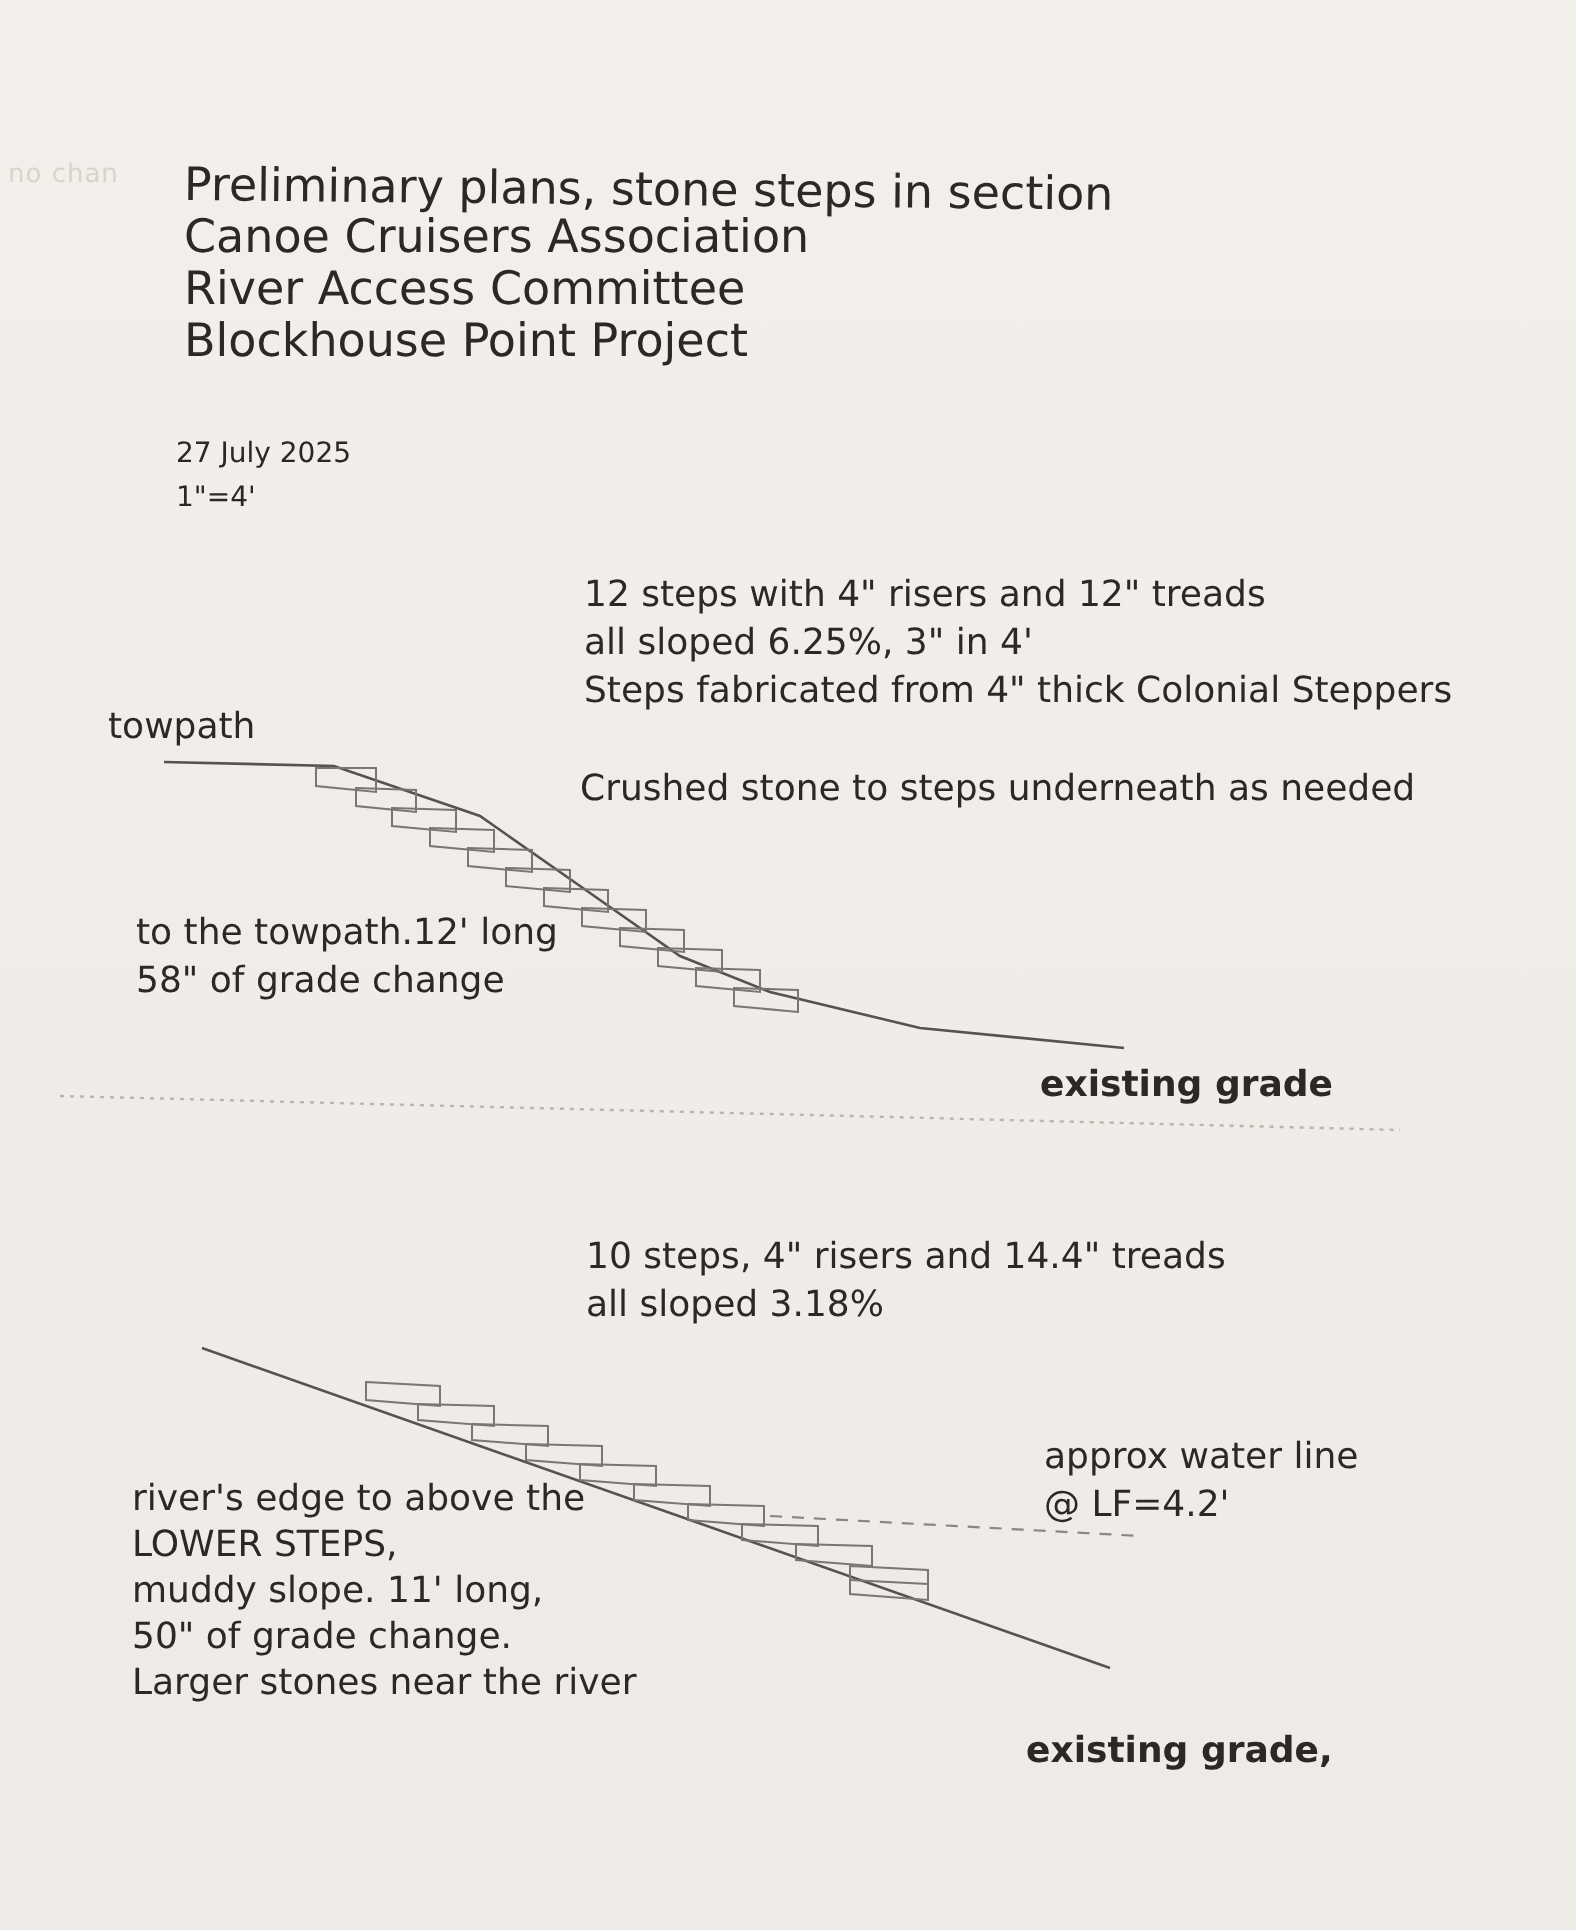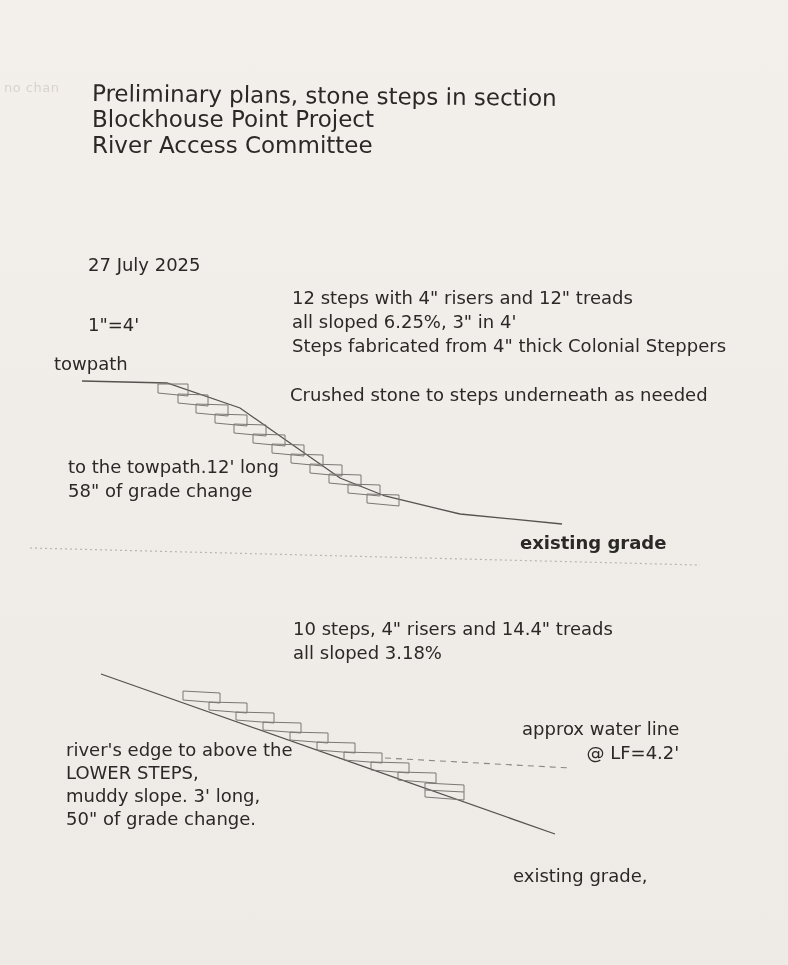--- a/index.html
+++ b/index.html
@@ -15,36 +15,37 @@
       background: linear-gradient(180deg, #f3efea 0%, #f0ece7 50%, #eeeae5 100%);
     }
     .bleed {
       position: absolute; left: 4px; top: 80px; font-size: 13px; color: #d8d3cd;
       letter-spacing: 0.5px;
     }
     .title-block { position: absolute; left: 92px; top: 80px; }
     .title-line { font-size: 23px; line-height: 26px; color: #2b2927; white-space: nowrap; }
     .title-line:nth-child(1) { transform: rotate(0.6deg); transform-origin: left; }
     .meta { position: absolute; left: 88px; top: 216px; }
-    .meta div { font-size: 18px; line-height: 22px; white-space: nowrap; margin-top: 38px; }
+    .meta div { font-size: 14px; line-height: 22px; white-space: nowrap; }
     .lbl { position: absolute; font-size: 18px; line-height: 24px; white-space: nowrap; color: #2b2927; }
     .notes div { white-space: nowrap; }
     svg.draw { position: absolute; left: 0; top: 0; }
   </style>
 </head>
 <body>
 
 <div class="page">
 
   <div class="bleed">no chan</div>
 
   <div class="title-block">
     <div class="title-line">Preliminary plans, stone steps in section</div>
+    <div class="title-line">Canoe Cruisers Association</div>
+    <div class="title-line">River Access Committee</div>
     <div class="title-line">Blockhouse Point Project</div>
-    <div class="title-line">River Access Committee</div>
   </div>
 
   <div class="meta">
     <div>27 July 2025</div>
     <div>1"=4'</div>
   </div>
 
   <div class="lbl notes" style="left:292px; top:286px;">
     <div>12 steps with 4" risers and 12" treads</div>
     <div>all sloped 6.25%, 3" in 4'</div>
@@ -55,31 +56,32 @@
   <div class="lbl notes" style="left:68px; top:455px;">
     <div>to the towpath.12' long</div>
     <div>58" of grade change</div>
   </div>
   <div class="lbl" style="left:520px; top:531px;font-weight:bold;">existing grade</div>
 
   <div class="lbl notes" style="left:293px; top:617px;">
     <div>10 steps, 4" risers and 14.4" treads</div>
     <div>all sloped 3.18%</div>
   </div>
-  <div class="lbl notes" style="left:522px; top:717px; text-align:right;">
+  <div class="lbl notes" style="left:522px; top:717px; text-align:left;">
     <div>approx water line</div>
     <div>@ LF=4.2'</div>
   </div>
   <div class="lbl notes" style="left:66px; top:738px; line-height:23px;">
     <div>river's edge to above the</div>
     <div>LOWER STEPS,</div>
-    <div>muddy slope.  3' long,</div>
+    <div>muddy slope.  11' long,</div>
     <div>50" of grade change.</div>
+    <div>Larger stones near the river</div>
   </div>
-  <div class="lbl notes" style="left:513px; top:864px; line-height:23px;">
+  <div class="lbl notes" style="left:513px; top:864px; line-height:23px;font-weight:bold;">
     <div>existing grade,</div>
   </div>
 
   <svg class="draw" width="788" height="965" viewBox="0 0 788 965">
 
     <line x1="30" y1="548" x2="700" y2="565" stroke="#b9b4ae" stroke-width="1.2" stroke-dasharray="2 3"></line>
 
     <g fill="none" stroke="#555250" stroke-width="1.3">
       <polyline points="82,381 167,383 240,408 290,443 340,478 385,496 460,514 562,524"></polyline>
     </g>

